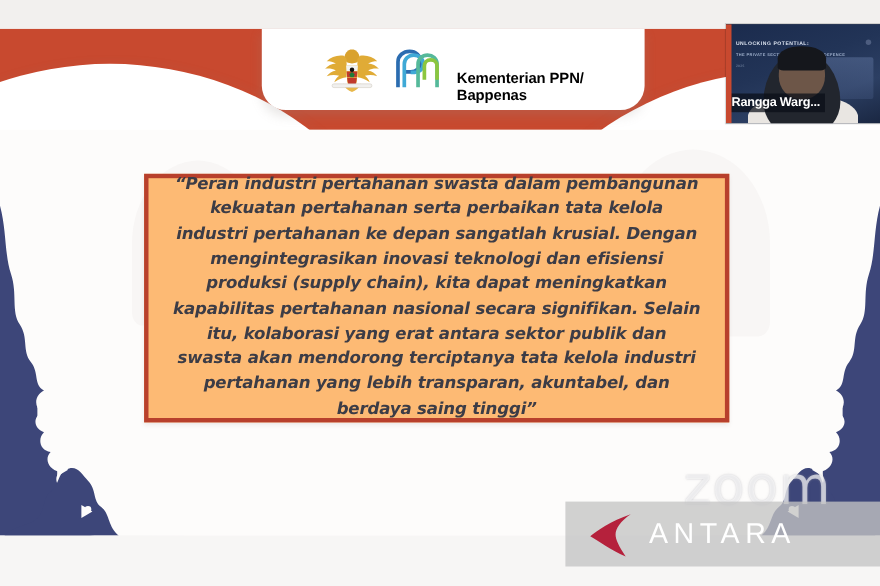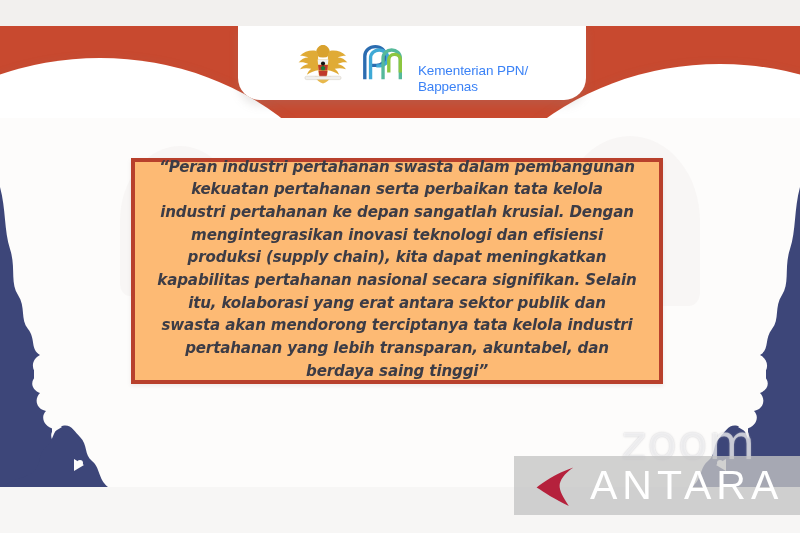--- a/index.html
+++ b/index.html
@@ -54,21 +54,21 @@
   .logo-card{
     position:absolute;left:238px;top:0;width:348px;height:74px;
     background:#ffffff;border-radius:0 0 22px 22px;
     box-shadow:0 5px 10px rgba(150,140,135,.22);
     display:flex;align-items:center;justify-content:center;gap:10px;
     z-index:12;
   }
   .garuda{width:54px;height:44px;flex:0 0 auto;}
   .bappenas-mark{width:48px;height:40px;flex:0 0 auto;}
   .ministry-text{
-    font-size:13.5px;font-weight:400;color:#3b82f6;line-height:1.22;
+    font-size:13.5px;font-weight:700;color:#000000;line-height:1.22;
     letter-spacing:-.1px;white-space:pre-line;margin-top:32px;
   }
 
   
   .orn{position:absolute;bottom:0;width:118px;height:300px;}
   .orn-left{left:0;}
   .orn-right{right:0;transform:scaleX(-1);}
 
   
   .quote-box{
@@ -148,21 +148,21 @@
 
   
   .antara-bar{
     position:absolute;left:514px;top:456px;width:286px;height:59px;
     background:rgba(196,196,196,.78);
     display:flex;align-items:center;gap:12px;padding-left:18px;
     z-index:55;
   }
   .antara-mark{width:46px;height:46px;flex:0 0 auto;}
   .antara-word{
-    font-size:41px;font-weight:400;letter-spacing:5px;color:#ffffff;
+    font-size:26px;font-weight:400;letter-spacing:5px;color:#ffffff;
     font-family:"Liberation Sans", sans-serif;
   }
 </style>
 </head>
 <body>
 
 <div class="screen">
 
   <div class="bar-top"></div>
 
@@ -246,20 +246,34 @@
     </svg>
 
     <div class="quote-box">
       <div class="quote-text">“Peran industri pertahanan swasta dalam pembangunan kekuatan pertahanan serta perbaikan tata kelola industri pertahanan ke depan sangatlah krusial. Dengan mengintegrasikan inovasi teknologi dan efisiensi produksi (supply chain), kita dapat meningkatkan kapabilitas pertahanan nasional secara signifikan. Selain itu, kolaborasi yang erat antara sektor publik dan swasta akan mendorong terciptanya tata kelola industri pertahanan yang lebih transparan, akuntabel, dan berdaya saing tinggi”</div>
     </div>
 
   </div>
 
   <div class="zoom-wm">zoom</div>
 
+  <div class="video-tile">
+    <div class="vt-slide"></div>
+    <div class="vt-screenglow"></div>
+    <div class="vt-dot"></div>
+    <div class="vt-title">UNLOCKING POTENTIAL:</div>
+    <div class="vt-sub">THE PRIVATE SECTOR IN INDONESIAN DEFENCE</div>
+    <div class="vt-date">2025</div>
+    <div class="vt-shoulder"></div>
+    <div class="vt-person"></div>
+    <div class="vt-head"></div>
+    <div class="vt-hair"></div>
+    <div class="vt-name">Rangga Warg...</div>
+    <div class="vt-corner-strip"></div>
+  </div>
 
   <div class="antara-bar">
     <svg class="antara-mark" viewBox="0 0 60 60">
       <path d="M54 6 C30 14 14 26 6 32 C16 38 30 48 48 56 C40 44 36 36 36 30 C36 23 42 14 54 6 Z" fill="#b5213c"></path>
     </svg>
     <div class="antara-word">ANTARA</div>
   </div>
 
   <div class="bar-bottom"></div>
 </div>

